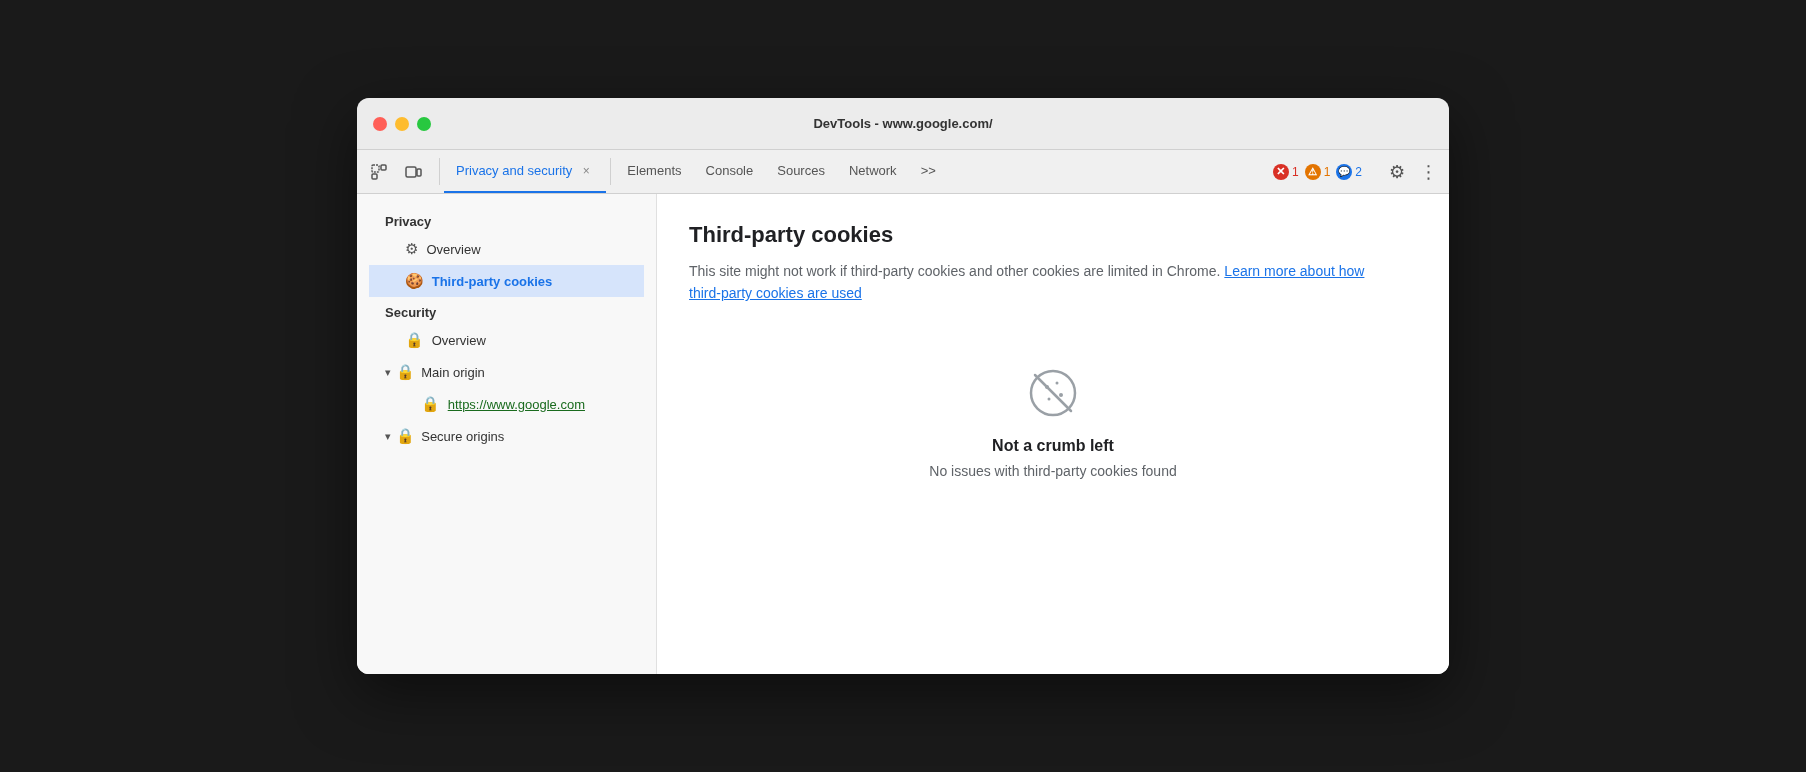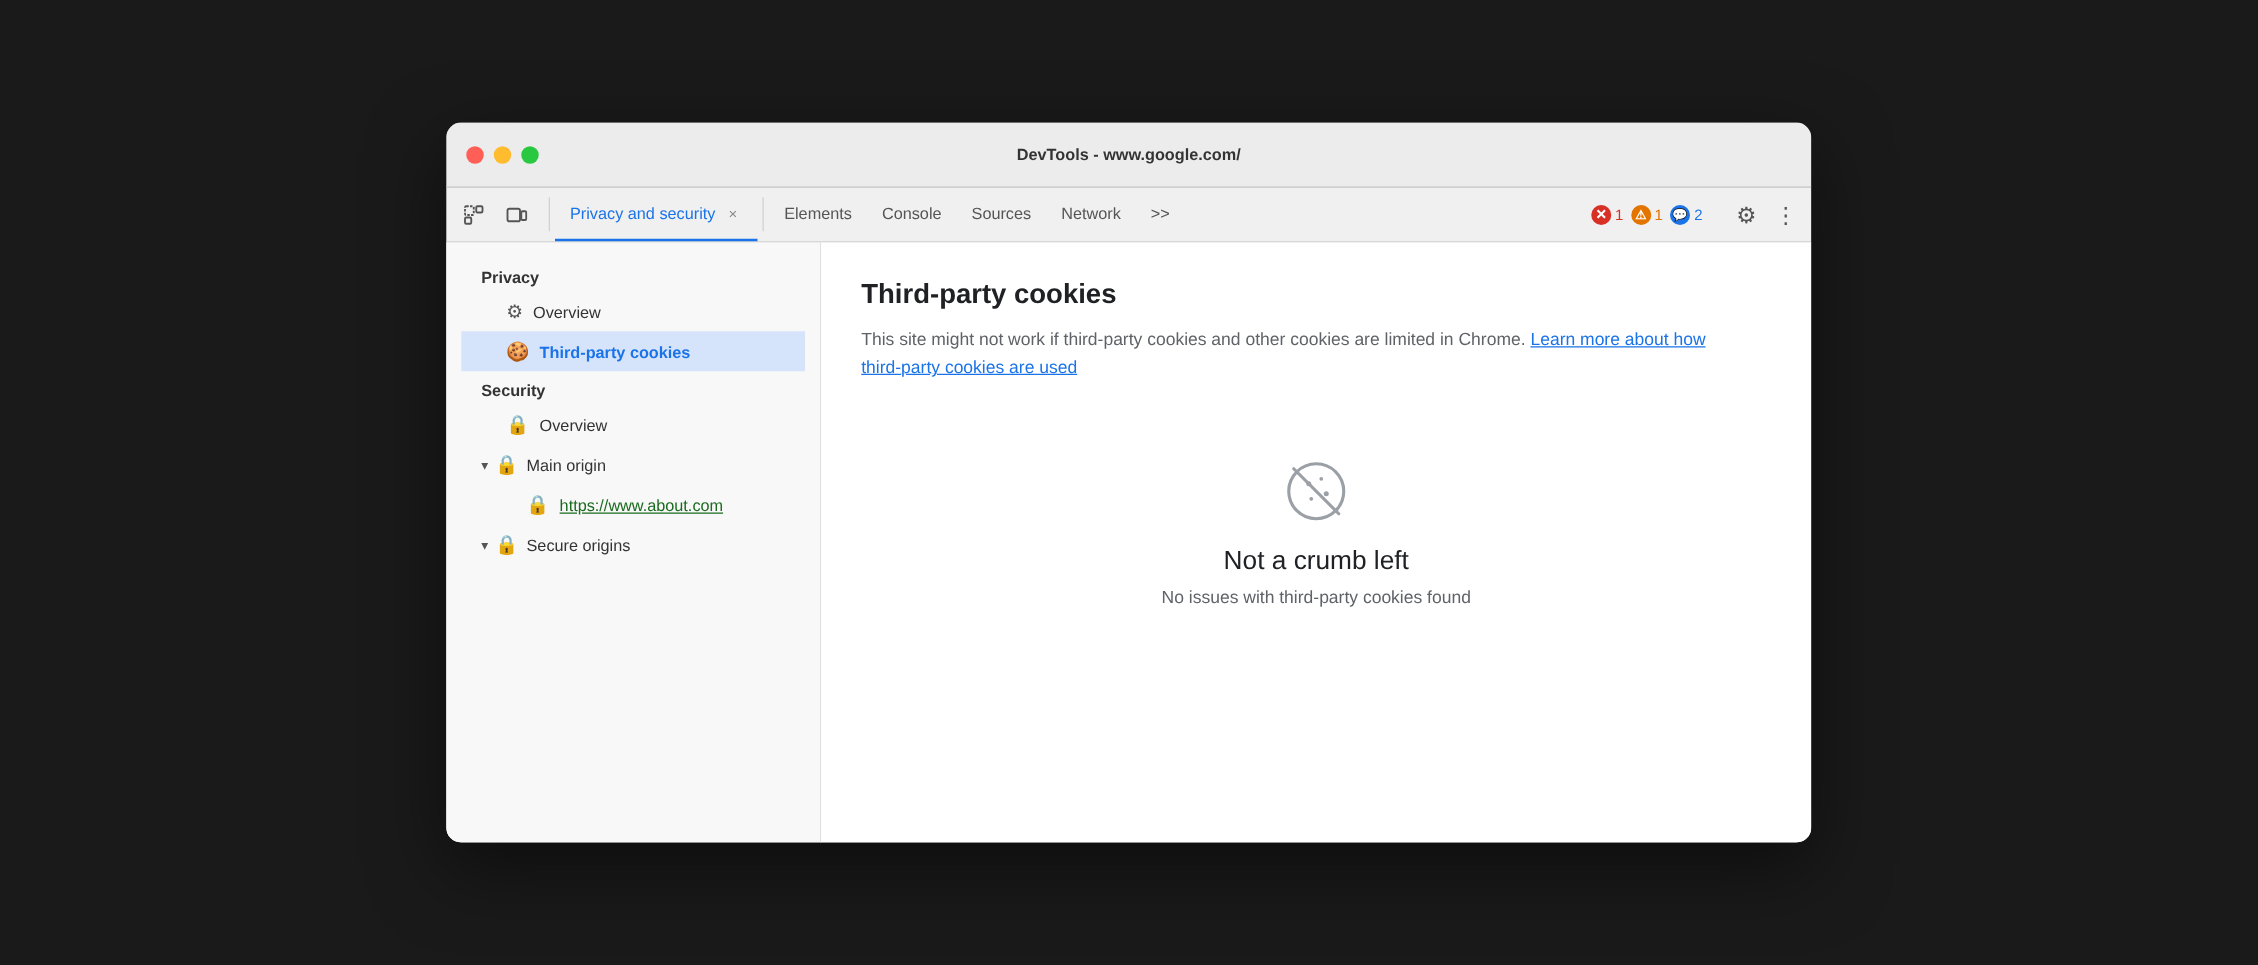--- a/index.html
+++ b/index.html
@@ -243,22 +243,22 @@
       text-decoration: underline;
     }
     .empty-state {
       display: flex;
       flex-direction: column;
       align-items: center;
       justify-content: center;
       padding: 60px 0 40px 0;
     }
     .empty-title {
-      font-size: 21px;
-      font-weight: 400;
+      font-size: 16px;
+      font-weight: 700;
       color: #202124;
       margin-bottom: 8px;
     }
     .empty-subtitle {
       font-size: 14px;
       color: #5f6368;
     }
     .cookie-icon-svg {
       width: 56px;
       height: 56px;
@@ -360,21 +360,21 @@
       </div>
 
       <div class="sidebar-item-with-arrow">
         <span class="arrow">▾</span>
         <span class="lock-icon">🔒</span>
         <span>Main origin</span>
       </div>
 
       <div class="sidebar-sub-item">
         <span class="lock-icon">🔒</span>
-        <span style="color: #1a6b1e; text-decoration: underline;">https://www.about.com</span>
+        <span style="color: #1a6b1e; text-decoration: underline;">https://www.google.com</span>
       </div>
 
       <div class="sidebar-item-with-arrow">
         <span class="arrow">▾</span>
         <span class="lock-icon">🔒</span>
         <span>Secure origins</span>
       </div>
     </div>
 
     <div class="right-panel">

